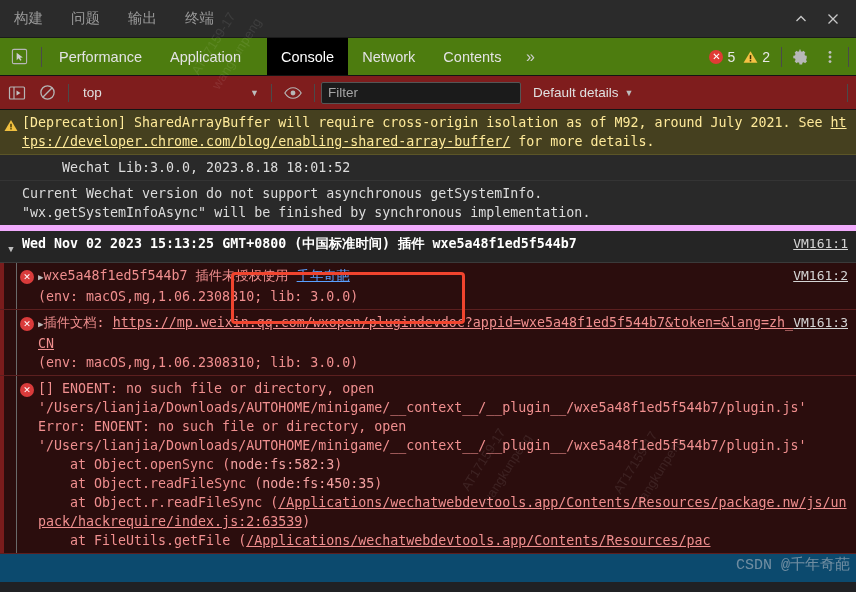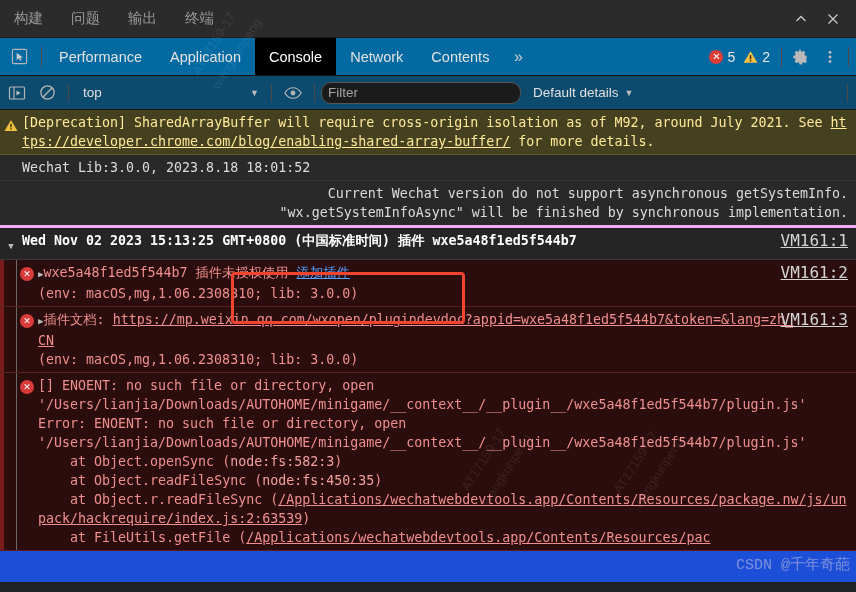--- a/index.html
+++ b/index.html
@@ -67,21 +67,21 @@
     display: flex; align-items: center; justify-content: center;
     color: #c8c8c8;
     font-size: 15px;
     cursor: default;
   }
 
   
   .dt-bar {
     position: relative;
     height: 38px;
-    background: #0369a1;
+    background: #4d7c0f;
     display: flex;
     align-items: stretch;
     border-bottom: 1px solid #141414;
   }
   .dt-inspect {
     width: 38px;
     display: flex; align-items: center; justify-content: center;
     color: #b6b6b6;
   }
   .dt-sep {
@@ -89,21 +89,21 @@
     background: #4a4a4a; margin: 0 3px;
   }
   .dt-tab {
     display: flex; align-items: center;
     padding: 0 14px;
     font-size: 14.5px;
     color: #e3e3e3;
     white-space: nowrap;
     cursor: default;
   }
-  .dt-tab.active { background: #000000; color: #ffffff; }
+  .dt-tab.active { background: #000000; color: #ffffff; margin-left: 12px; }
   .dt-more {
     display: flex; align-items: center; justify-content: center;
     width: 30px; color: #cfcfcf; font-size: 16px;
   }
   .dt-right {
     margin-left: auto;
     display: flex; align-items: center;
     padding-right: 4px;
   }
   .err-chip, .warn-chip {
@@ -115,21 +115,21 @@
     width: 14px; height: 14px; border-radius: 50%;
     background: #e03b35; color: #fff;
     font-size: 10px; line-height: 14px; text-align: center;
     font-family: "Liberation Sans", sans-serif;
   }
   .tri-warn { width: 15px; height: 14px; }
 
   
   .ct-bar {
     height: 34px;
-    background: #0c4a6e;
+    background: #7f1d1d;
     display: flex;
     align-items: center;
     border-bottom: 1px solid #141414;
     padding: 0 2px;
     justify-content: flex-end;
   }
   .ct-btn {
     width: 30px; height: 26px;
     display: flex; align-items: center; justify-content: center;
     color: #b6b6b6;
@@ -140,38 +140,38 @@
     min-width: 190px;
     color: #e0e0e0;
     font-size: 13.5px;
     padding-left: 8px;
   }
   .ct-ctx .caret { margin-left: auto; font-size: 9px; color: #bdbdbd; padding-right: 6px;}
   .ct-filter {
     width: 200px; height: 22px;
     background: #1b1b1b;
     border: 1px solid #555;
-    border-radius: 10px;
+    border-radius: 2px;
     color: #a5a5a5;
     font-size: 13.5px;
     padding: 0 6px;
     display: flex; align-items: center;
     font-family: "Liberation Sans", sans-serif;
   }
   .ct-levels {
     display: flex; align-items: center; gap: 6px;
     color: #e0e0e0; font-size: 13.5px;
     margin-left: 12px;
   }
   .ct-right { margin-left: auto; display:flex; align-items:center; }
 
   
   .console {
     position: relative;
-    background: #1d4ed8;
+    background: #0c4a6e;
     height: 472px;
     overflow: hidden;
     font-family: "DejaVu Sans Mono", monospace;
     font-size: 13.3px;
     line-height: 19px;
   }
   .msg {
     position: relative;
     display: flex;
     padding: 3px 0 3px 0;
@@ -187,34 +187,34 @@
     padding-right: 8px;
     white-space: pre-wrap;
     word-break: break-all;
     color: #d4d4d4;
   }
   .msg .vmlink {
     position: absolute;
     right: 8px; top: 3px;
     color: #d4d4d4;
     text-decoration: underline;
-    font-size: 16px;
+    font-size: 13px;
     white-space: nowrap;
   }
 
   .msg.warning {
     background: #45401f;
     border-bottom: 1px solid #5b5527;
   }
   .msg.warning .body { color: #ffea9a; }
 
-  .msg.info { background: #292929; border-bottom: 1px solid #343434; }
+  .msg.info { background: #292929; border-bottom: 1px solid #343434; gap: 40px; }
   .msg.info .body { color: #dcdcdc; }
 
-  .msg.plain { background: #292929; border-bottom: 3px solid #f0abfc; text-align: right; }
+  .msg.plain { background: #292929; border-bottom: 6px solid #f0abfc; }
   .msg.plain .body { color: #dcdcdc; }
 
   .msg.group {
     background: #252525;
     border-bottom: 1px solid #3a3a3a;
   }
   .msg.group .body { color: #ffffff; font-weight: bold; }
 
   .msg.error {
     background: #2b0d0d;
@@ -454,21 +454,21 @@
       </div>
       <div class="body">Wed Nov 02 2023 15:13:25 GMT+0800 (中国标准时间) 插件 wxe5a48f1ed5f544b7</div>
       <a class="vmlink">VM161:1</a>
     </div>
 
     <div class="msg error" style="padding-left:16px;">
       <div class="indent-line"></div>
       <div class="gutter">
         <span class="icon-err">✕</span>
       </div>
-      <div class="body"><span class="arrow-right">▶</span><span>wxe5a48f1ed5f544b7 插件未授权使用 </span><a class="bluelink">添加插件</a><span>
+      <div class="body"><span class="arrow-right">▶</span><span>wxe5a48f1ed5f544b7 插件未授权使用 </span><a class="bluelink">千年奇葩</a><span>
 (env: macOS,mg,1.06.2308310; lib: 3.0.0)</span></div>
       <a class="vmlink">VM161:2</a>
     </div>
 
     <div class="msg error" style="padding-left:16px;">
       <div class="indent-line"></div>
       <div class="gutter">
         <span class="icon-err">✕</span>
       </div>
       <div class="body" style="padding-right:58px;"><span class="arrow-right">▶</span><span>插件文档: </span><a class="link">https://mp.weixin.qq.com/wxopen/plugindevdoc?appid=wxe5a48f1ed5f544b7&amp;token=&amp;lang=zh_CN</a><span>

